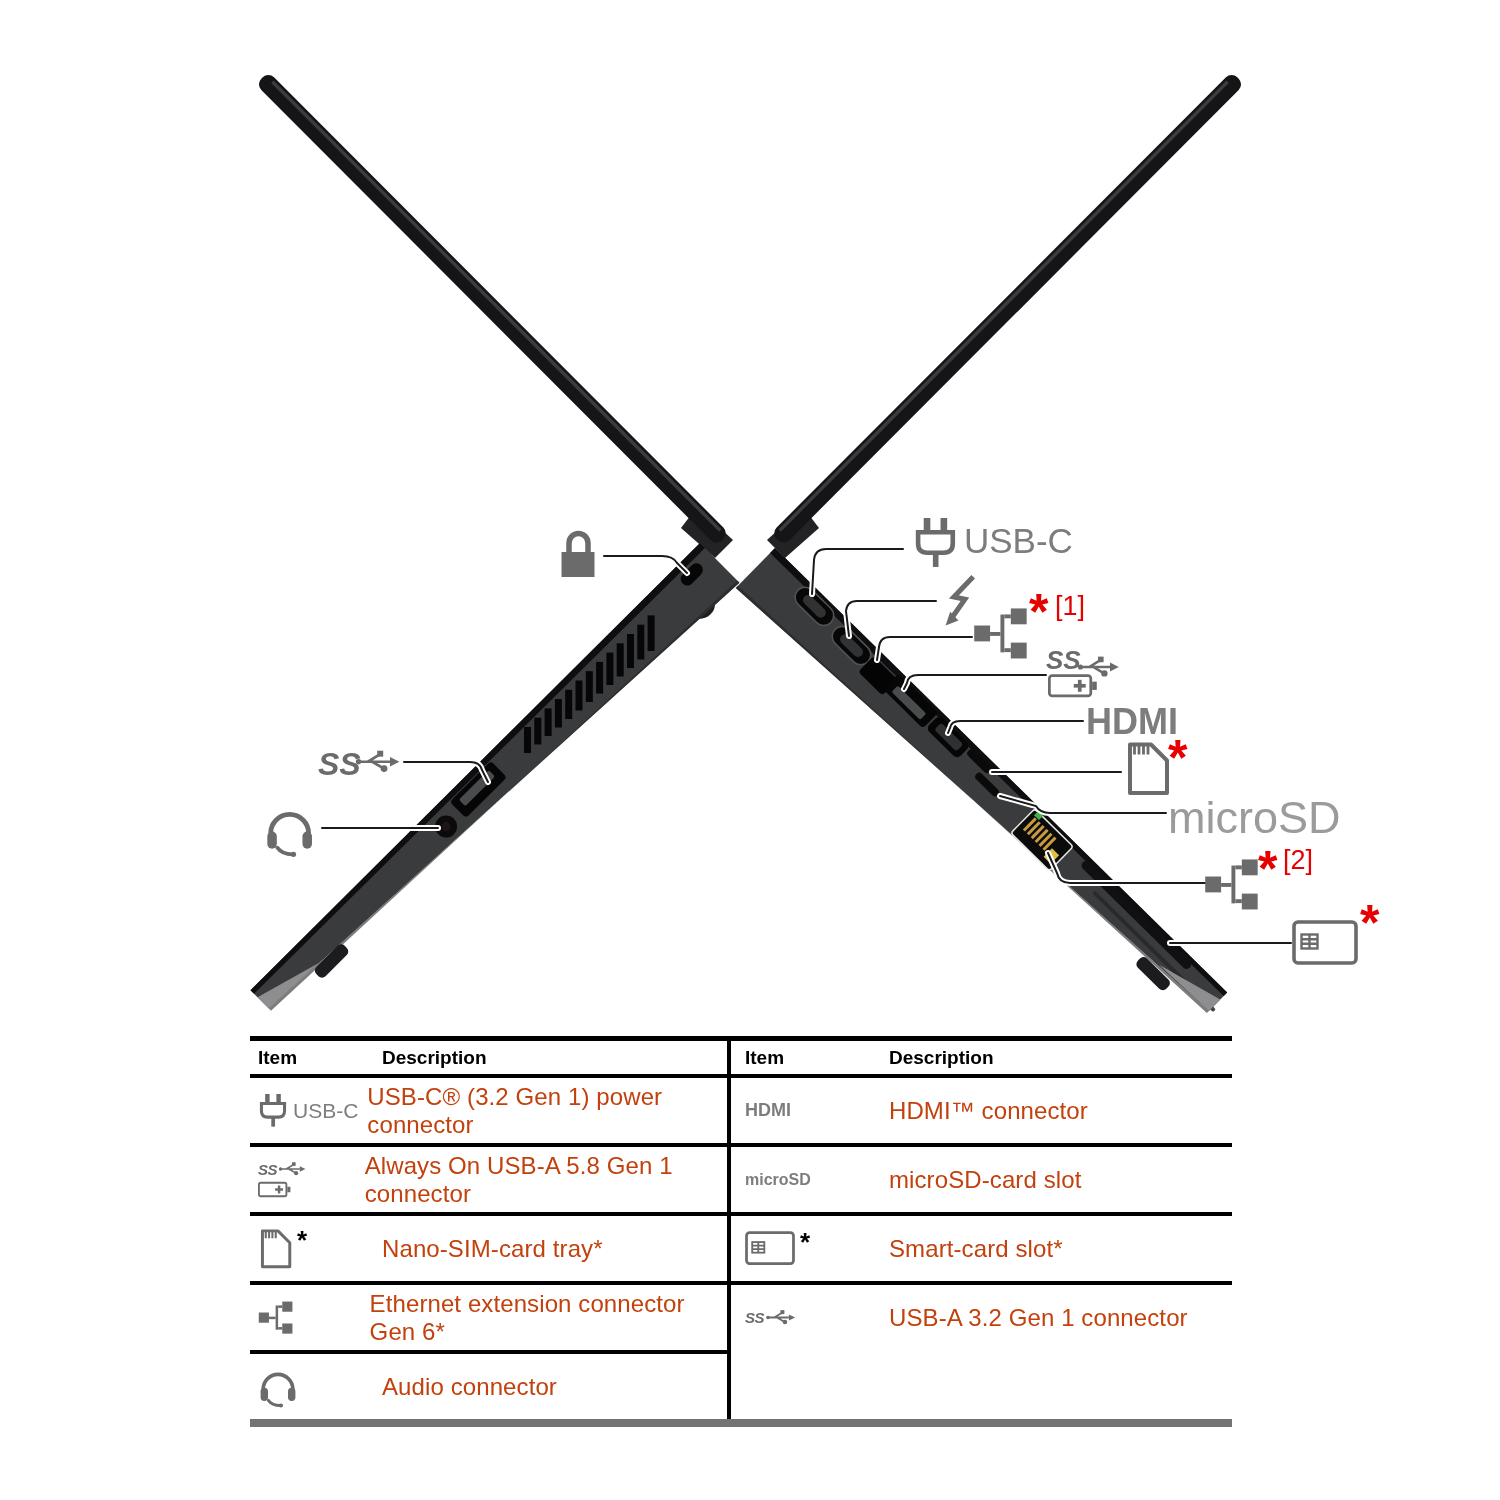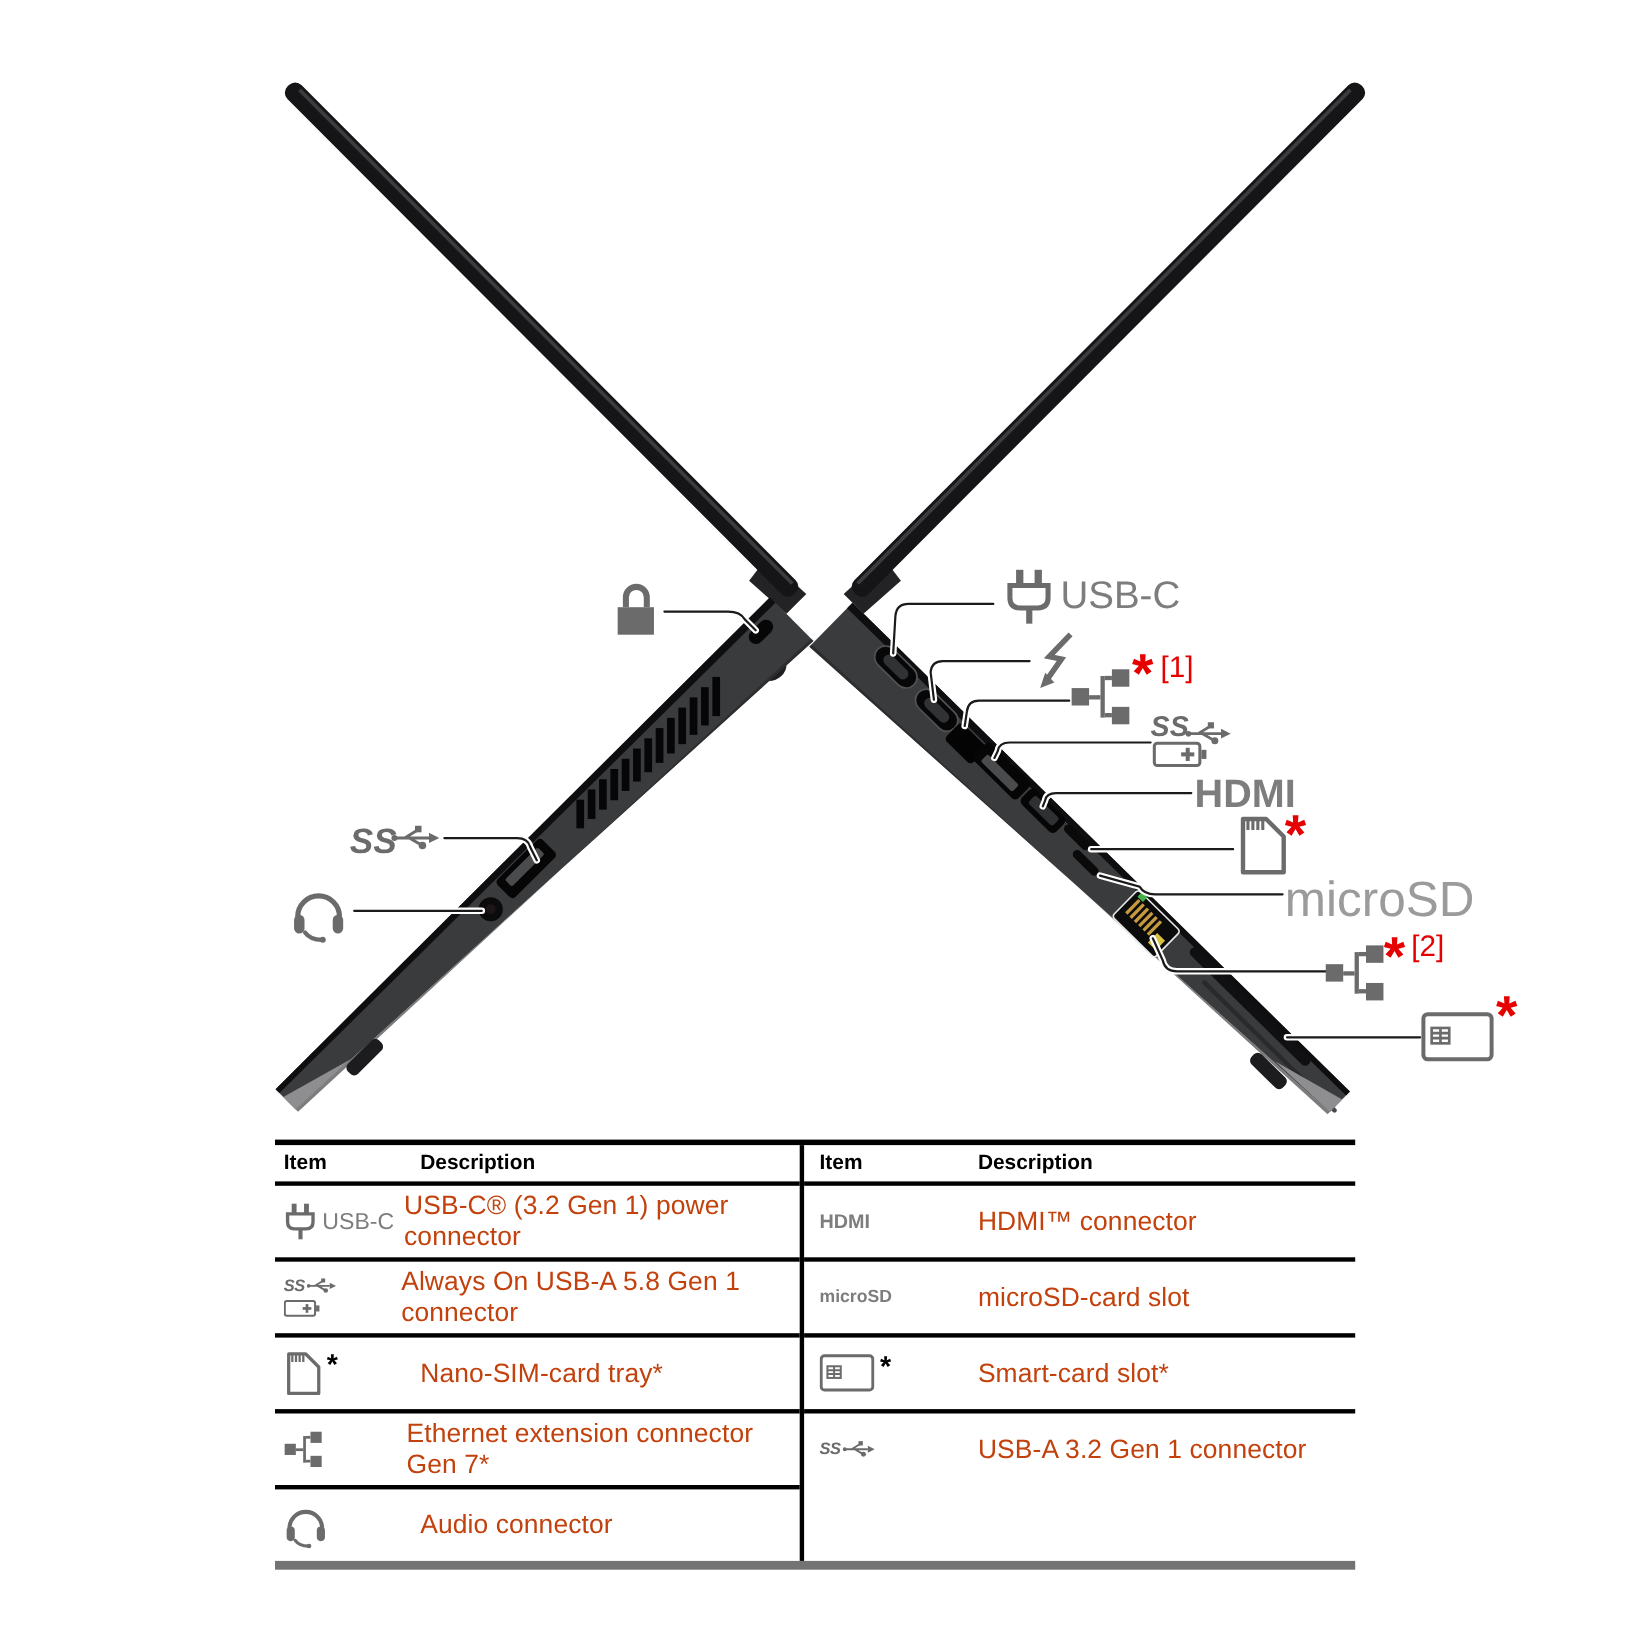--- a/index.html
+++ b/index.html
@@ -275,21 +275,21 @@
       </div>
       <div class="cell-desc">Nano-SIM-card tray*</div>
     </div>
 
     <div class="trow">
       <div class="cell-item">
         <svg width="36" height="36" viewBox="0 0 46 46" class="icon-gray">
               <use href="#g-net"></use>
             </svg>
       </div>
-      <div class="cell-desc">Ethernet extension connector Gen 7*</div>
+      <div class="cell-desc">Ethernet extension connector Gen 6*</div>
     </div>
 
 
     <div class="trow">
       <div class="cell-item">
         <svg width="40" height="42" viewBox="0 0 54 56" class="icon-gray">
               <use href="#g-headset"></use>
             </svg>
       </div>
       <div class="cell-desc">Audio connector</div>

